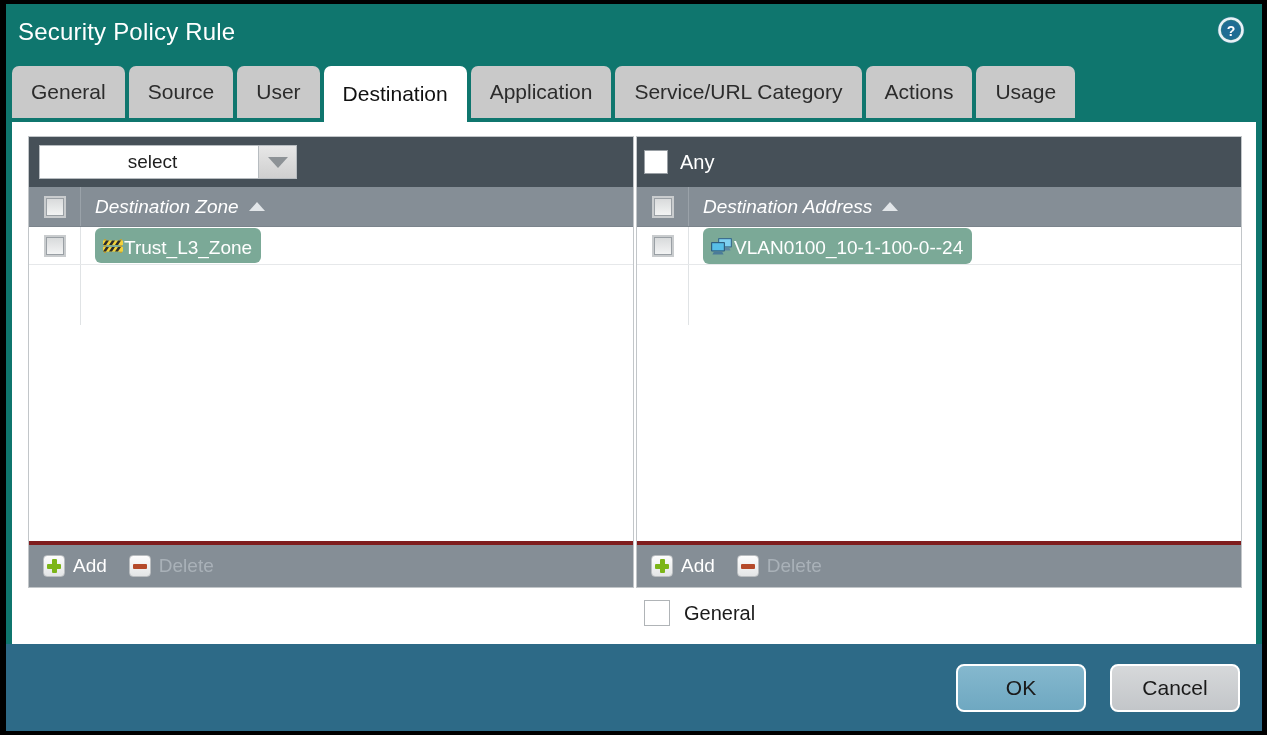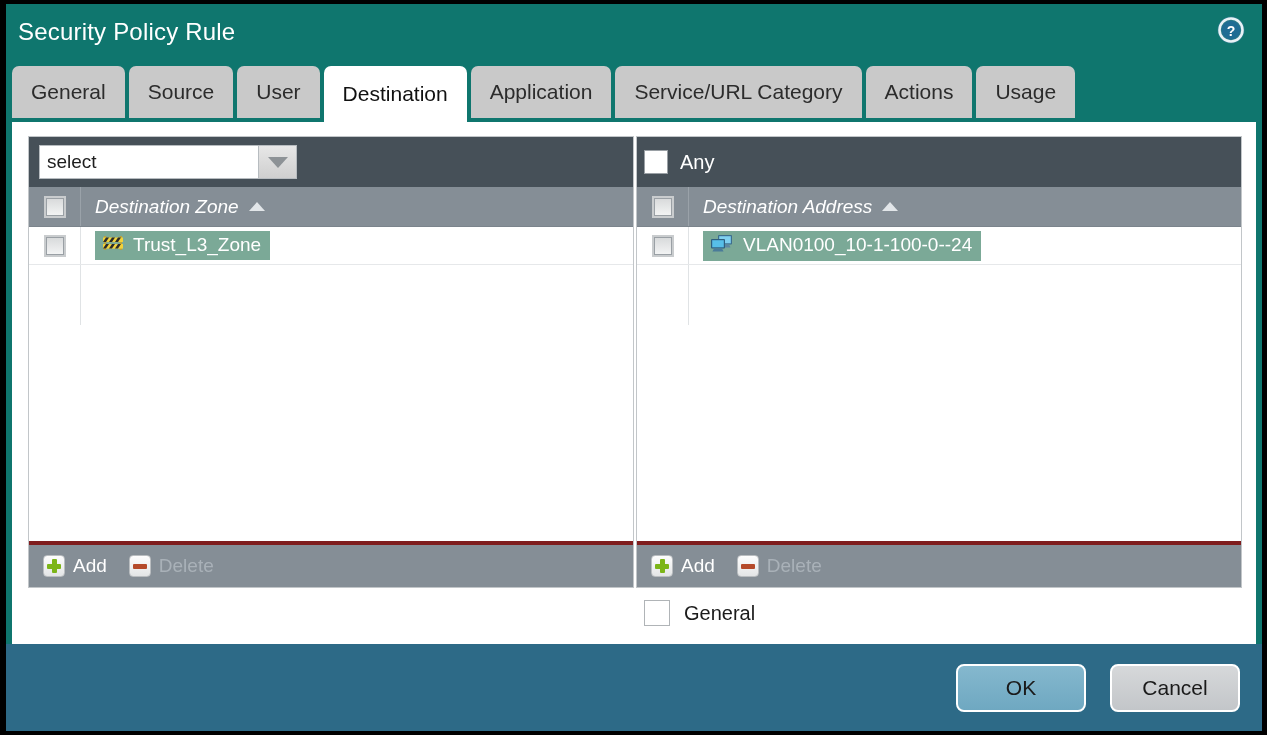--- a/index.html
+++ b/index.html
@@ -96,20 +96,21 @@
 
   
   .pane-top {
     height: 50px;
     background: #465058;
     flex: 0 0 auto;
     display: flex;
     align-items: center;
     padding: 0 0 0 10px;
     position: relative;
+    text-align: center;
   }
   .pane-top.right-top { padding-left: 7px; }
 
   .select-box {
     width: 258px; height: 34px;
     background: #ffffff;
     border: 1px solid #b7bcc0;
     display: flex;
     align-items: center;
     position: relative;
@@ -203,25 +204,25 @@
   }
   .row .cell {
     padding-left: 14px;
     display: flex;
     align-items: center;
   }
   .chip {
     background: #7ba997;
     color: #ffffff;
     font-size: 19px;
-    padding: 3px 9px 4px 7px;
-    display: flex;
-    align-items: center;
-    gap: 9px;
+    padding: 9px 9px 4px 7px;
+    display: flex;
+    align-items: center;
     white-space: nowrap;
+    border-radius: 6px;
   }
   .rowfill {
     position: absolute;
     left: 0; right: 0;
     top: 38px; bottom: 0;
     display: flex;
   }
   .rowfill .leftcol {
     width: 52px;
     border-right: 1px solid #e0e3e5;

